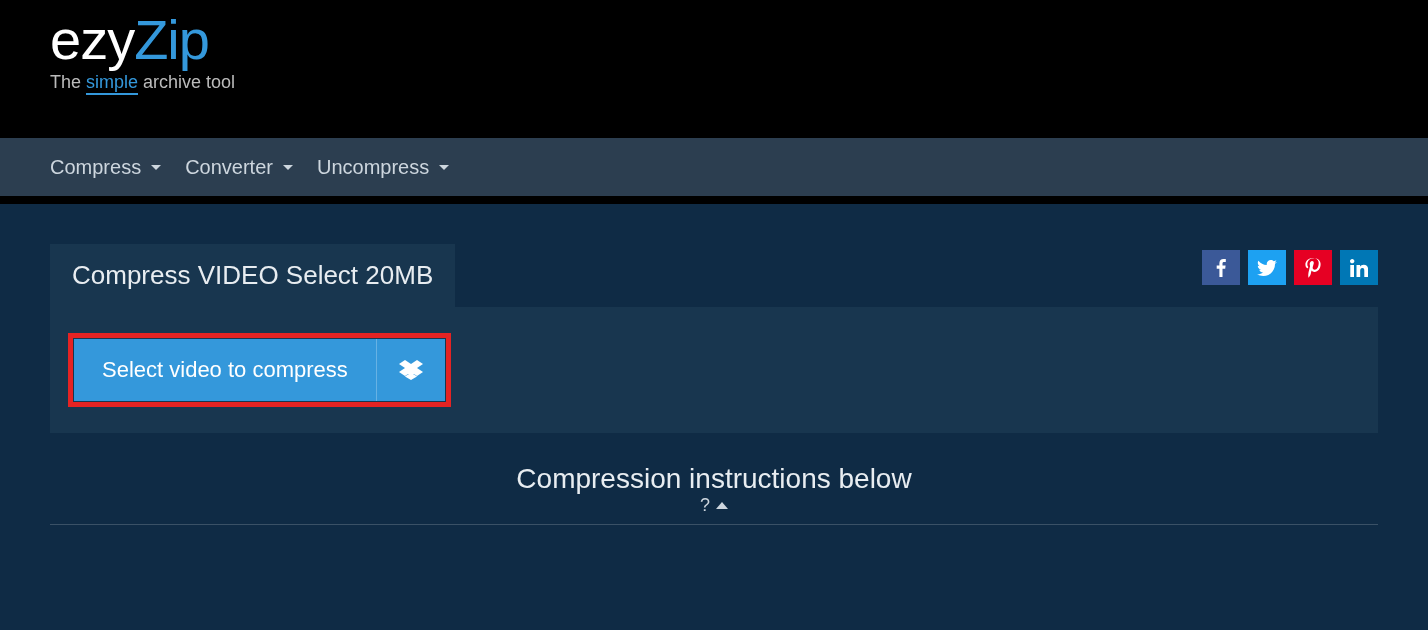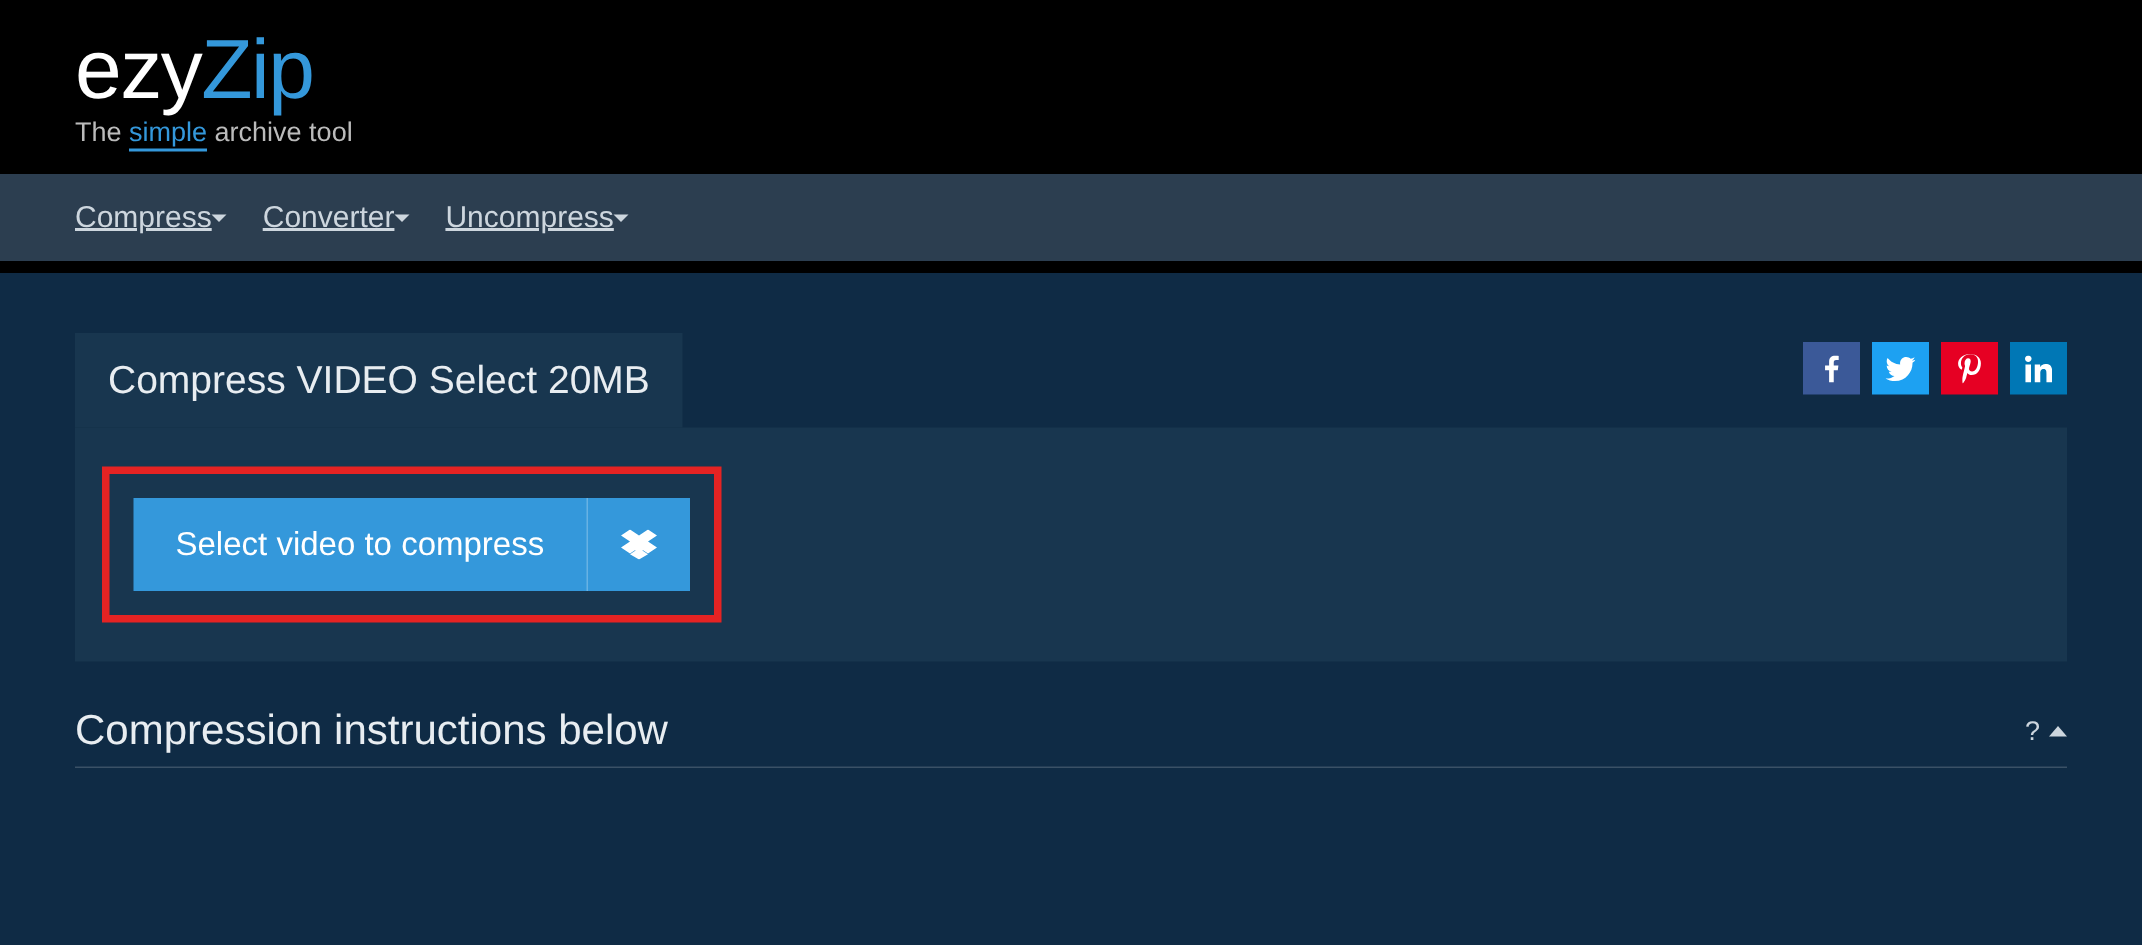--- a/index.html
+++ b/index.html
@@ -9,24 +9,23 @@
     }
     body {
       font-family: -apple-system, BlinkMacSystemFont, "Segoe UI", Helvetica, Arial, sans-serif;
       background: #0f2b45;
       width: 1428px;
       height: 630px;
       overflow: hidden;
     }
     .header {
       background: #000000;
-      height: 116px;
+      height: 138px;
       padding: 12px 50px;
       display: flex;
-      align-items: center;
     }
     .logo-block {
       display: flex;
       flex-direction: column;
     }
     .logo-main {
       font-size: 56px;
       font-weight: 400;
       line-height: 1;
       letter-spacing: -1px;
@@ -55,22 +54,21 @@
       align-items: center;
       padding: 0 50px;
       gap: 24px;
     }
     .nav-item {
       color: #cdd6de;
       font-size: 20px;
       cursor: pointer;
       display: flex;
       align-items: center;
-      gap: 0;
-      text-decoration: underline;
+      gap: 10px;
     }
     .caret {
       display: inline-block;
       width: 0;
       height: 0;
       border-left: 5px solid transparent;
       border-right: 5px solid transparent;
       border-top: 5px solid #cdd6de;
     }
     .separator {
@@ -110,21 +108,21 @@
     .tw { background: #1da1f2; }
     .pn { background: #e60023; }
     .li { background: #0077b5; }
     .panel {
       background: #18364f;
       padding: 26px 18px;
     }
     .highlight {
       border: 5px solid #e52323;
       display: inline-flex;
-      padding: 16px;
+      padding: 1px;
     }
     .select-btn {
       background: #3498db;
       color: #ffffff;
       font-size: 22px;
       font-weight: 300;
       padding: 18px 28px;
       display: inline-flex;
       align-items: center;
       cursor: pointer;
@@ -138,20 +136,21 @@
       align-items: center;
       cursor: pointer;
     }
     .instructions-row {
       display: flex;
       justify-content: space-between;
       align-items: center;
       margin-top: 30px;
       padding-bottom: 8px;
       border-bottom: 1px solid #3a5166;
+      flex-direction: column;
     }
     .instructions-title {
       color: #e8edf1;
       font-size: 28px;
       font-weight: 400;
     }
     .collapse-toggle {
       color: #cdd6de;
       font-size: 18px;
       cursor: pointer;

